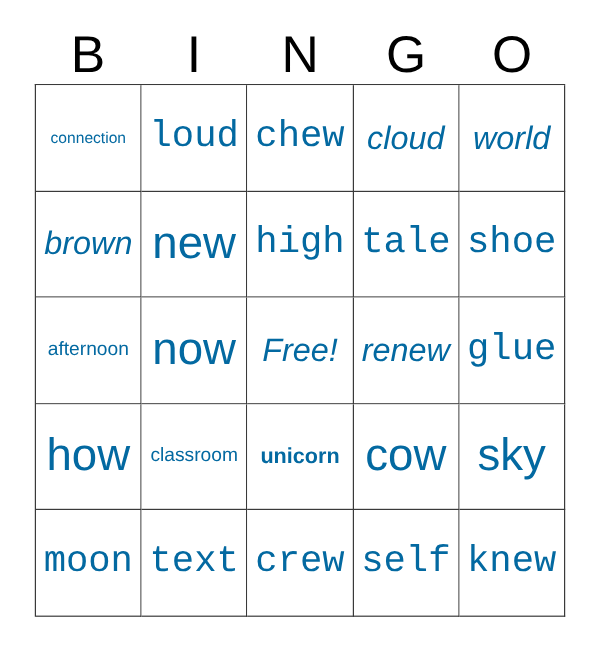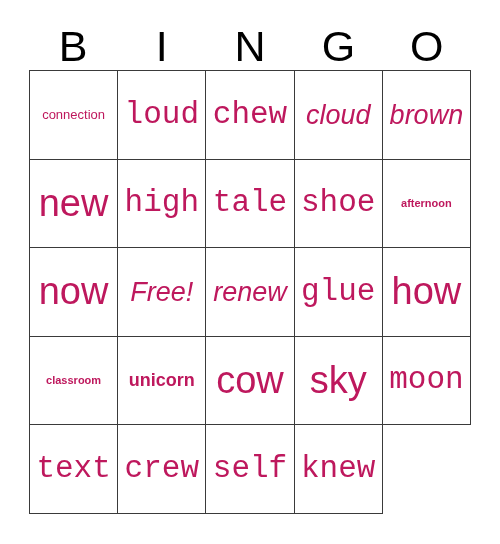--- a/index.html
+++ b/index.html
@@ -70,31 +70,31 @@
     align-items: center;
     justify-content: center;
     overflow: hidden;
     background: #ffffff;
   }
   .cell-text {
     display: block;
     text-align: left;
     line-height: 1.04;
     white-space: nowrap;
-    color: #be185d;
+    color: #0369a1;
     padding: 0 1px;
     user-select: none;
   }
 
   
   .len-3  { font-size: 38px; }
   .len-4  { font-size: 31px; font-family: Liberation Mono, monospace; }
   .len-5  { font-size: 27px; font-style: italic; }
   .len-7  { font-size: 18px; font-weight: bold; }
-  .len-9  { font-size: 11px; font-weight: bold; }
+  .len-9  { font-size: 16px; }
   .len-10 { font-size: 13px; }
 </style>
 </head>
 <body>
 
 <div id="bingo-card">
 
   <div id="header-row">
     <div class="header-letter">B</div>
     <div class="header-letter">I</div>
@@ -109,20 +109,23 @@
         <span class="cell-text len-10">connection</span>
       </div>
     <div class="bingo-cell">
         <span class="cell-text len-4">loud</span>
       </div>
     <div class="bingo-cell">
         <span class="cell-text len-4">chew</span>
       </div>
     <div class="bingo-cell">
         <span class="cell-text len-5">cloud</span>
+      </div>
+    <div class="bingo-cell">
+        <span class="cell-text len-5">world</span>
       </div>
 
     <div class="bingo-cell">
         <span class="cell-text len-5">brown</span>
       </div>
     <div class="bingo-cell">
         <span class="cell-text len-3">new</span>
       </div>
     <div class="bingo-cell">
         <span class="cell-text len-4">high</span>

